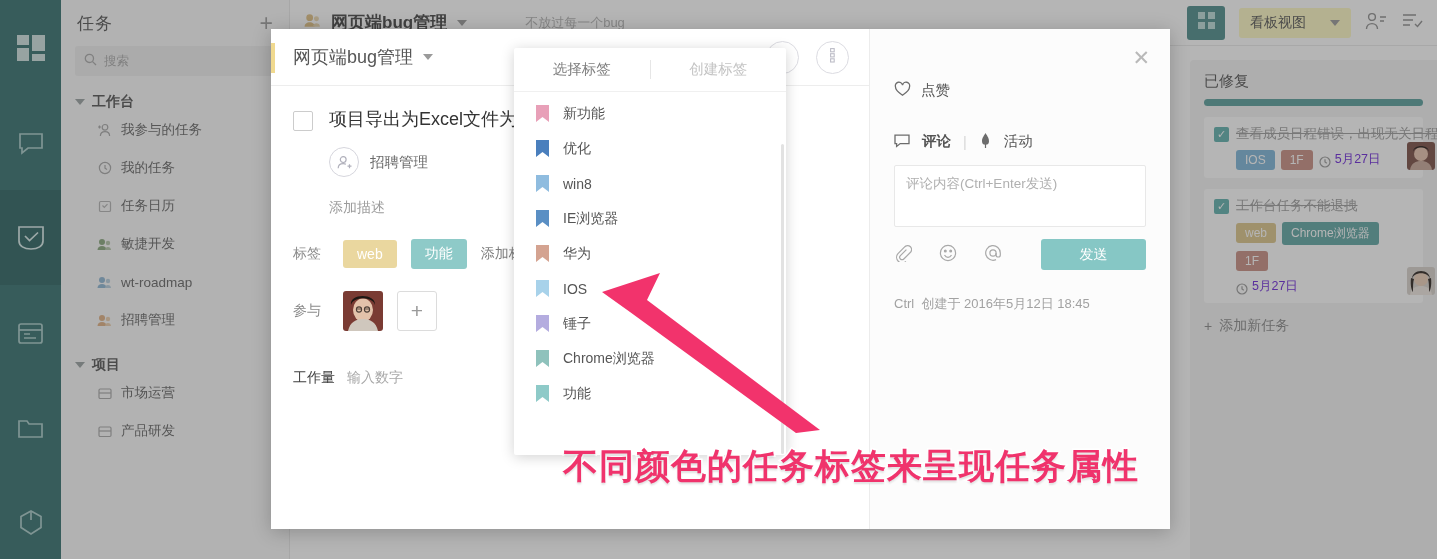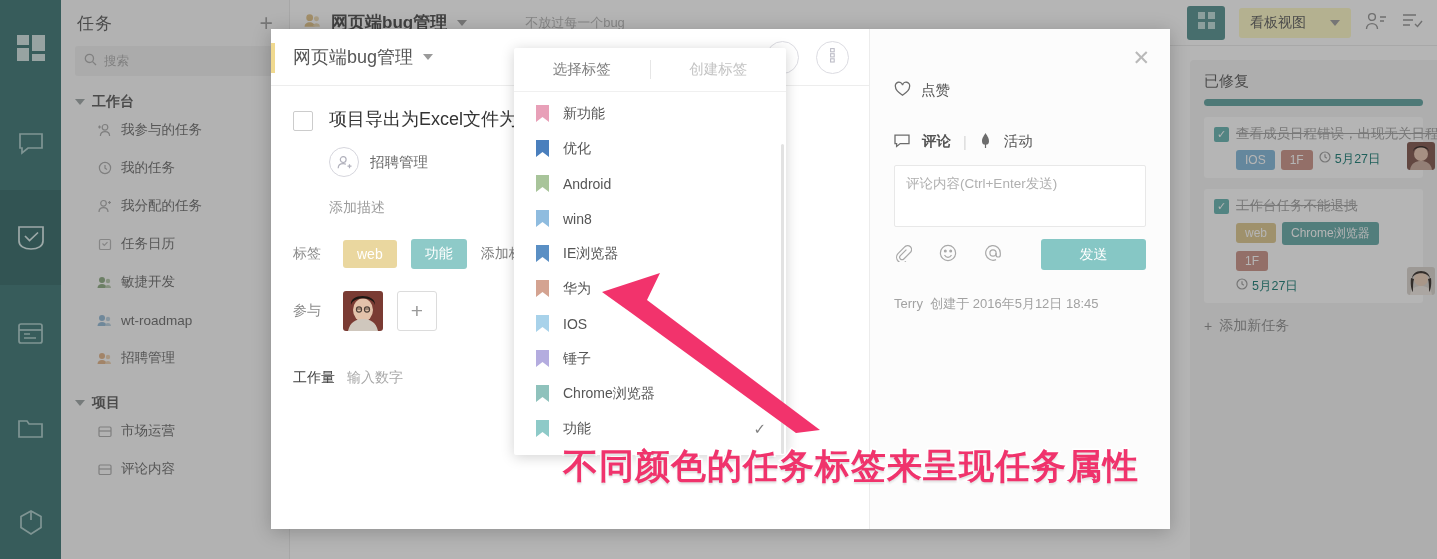--- a/index.html
+++ b/index.html
@@ -78,21 +78,21 @@
   .kb-bar { height:7px; border-radius:4px; margin-top:8px; }
   .kb-card {
     background:#fff; border-radius:3px; margin-top:11px; padding:9px 10px 8px 10px;
     position:relative;
   }
   .kb-row1 { display:flex; align-items:flex-start; gap:7px; }
   .kb-check { width:15px;height:15px;border-radius:2px;display:flex;align-items:center;justify-content:center;color:#fff;font-size:11px;flex:0 0 15px;margin-top:1px;}
   .kb-name { font-size:13.5px; color:#9d9d9d; text-decoration:line-through; line-height:1.25; white-space:nowrap; }
   .kb-tags { display:flex; gap:6px; margin:7px 0 0 22px; align-items:center; flex-wrap:wrap;}
   .kb-tag { font-size:12px; color:#fff; border-radius:3px; padding:3px 9px; }
-  .kb-date { font-size:12.5px; color:#0f766e; display:flex; align-items:flex-start; gap:4px; }
+  .kb-date { font-size:12.5px; color:#6d28d9; display:flex; align-items:flex-end; gap:4px; }
   .kb-av { position:absolute; right:-12px; bottom:8px; width:28px;height:28px;border-radius:3px;overflow:hidden; }
   .kb-add { margin-top:14px; font-size:14px; color:#8a8a8a; display:flex;align-items:center;gap:7px; }
 
   
   #dim { position:absolute; inset:0; background:rgba(60,60,60,0.38); }
 
   
   #modal {
     position:absolute; left:271px; top:29px; width:899px; height:500px;
     background:#fff; box-shadow:0 3px 18px rgba(0,0,0,.22);
@@ -267,30 +267,20 @@
         <span class="ico">
             <svg width="14" height="14" viewBox="0 0 14 14" fill="none" stroke="#a8a8a8" stroke-width="1.2">
               <circle cx="7" cy="7" r="5.6"></circle>
               <path d="M7 4v3.2l2 1.4"></path>
             </svg>
           </span>
         <span>我的任务</span>
       </div>
       <div class="nav-item">
         <span class="ico">
-            <svg width="15" height="14" viewBox="0 0 15 14" fill="none" stroke="#a8a8a8" stroke-width="1.2">
-              <circle cx="6.5" cy="4.3" r="2.8"></circle>
-              <path d="M2 13c0-2.8 2.1-4.4 4.5-4.4S11 10.2 11 13"></path>
-              <path d="M11 3.5h3M12.5 2v3"></path>
-            </svg>
-          </span>
-        <span>我分配的任务</span>
-      </div>
-      <div class="nav-item">
-        <span class="ico">
             <svg width="14" height="14" viewBox="0 0 14 14" fill="none" stroke="#b3b3b3" stroke-width="1.2">
               <rect x="1.5" y="2.5" width="11" height="10" rx="1.3"></rect>
               <path d="M4.5 6.5l1.8 1.8 3.2-3.2"></path>
             </svg>
           </span>
         <span>任务日历</span>
       </div>
       <div class="nav-item">
         <span class="ico">
             <svg width="15" height="13" viewBox="0 0 15 13">
@@ -339,21 +329,21 @@
         <span>市场运营</span>
         <span class="chev">›</span>
       </div>
       <div class="nav-item">
         <span class="ico">
             <svg width="14" height="13" viewBox="0 0 14 13" fill="none" stroke="#a8a8a8" stroke-width="1.2">
               <rect x="1" y="2" width="12" height="9.5" rx="1.2"></rect>
               <path d="M1 6h12"></path>
             </svg>
           </span>
-        <span>评论内容</span>
+        <span>产品研发</span>
         <span class="chev">›</span>
       </div>
     </div>
 
     <div class="bg-topbar">
       <span>
         <svg width="17" height="15" viewBox="0 0 15 13">
             <circle cx="5" cy="4" r="3" fill="#e0c184"></circle>
             <path d="M0.5 12c0-2.6 2-4 4.5-4s4.5 1.4 4.5 4z" fill="#e0c184"></path>
             <circle cx="11" cy="5" r="2.2" fill="#ecd8b0"></circle>
@@ -590,21 +580,21 @@
         <span>
           <svg width="18" height="18" viewBox="0 0 18 18" fill="none" stroke="#a9a9a9" stroke-width="1.2">
               <circle cx="9" cy="9" r="3.1"></circle>
               <path d="M12.1 9v1.9a2.1 2.1 0 0 0 4.2 0V9A7.3 7.3 0 1 0 12 15.6"></path>
             </svg>
         </span>
         <div class="send-btn">发送</div>
       </div>
 
       <div class="meta">
-        <span>Terry</span>&nbsp;&nbsp;<span>创建于 2016年5月12日 18:45</span>
+        <span>Ctrl</span>&nbsp;&nbsp;<span>创建于 2016年5月12日 18:45</span>
       </div>
     </div>
   </div>
 
   <div id="tagdd">
     <div class="dd-head">
       <div class="dd-tab">选择标签</div>
       <div class="dd-sep"></div>
       <div class="dd-tab dim">创建标签</div>
     </div>
@@ -618,26 +608,20 @@
         <span class="dd-label">新功能</span>
       </div>
       <div class="dd-item">
         <svg class="flag" viewBox="0 0 13 17">
             <path d="M0 0h13v17l-6.5-5L0 17z" fill="#4a7fbd"></path>
           </svg>
         <span class="dd-label">优化</span>
       </div>
       <div class="dd-item">
         <svg class="flag" viewBox="0 0 13 17">
-            <path d="M0 0h13v17l-6.5-5L0 17z" fill="#a8c49a"></path>
-          </svg>
-        <span class="dd-label">Android</span>
-      </div>
-      <div class="dd-item">
-        <svg class="flag" viewBox="0 0 13 17">
             <path d="M0 0h13v17l-6.5-5L0 17z" fill="#8fbcdf"></path>
           </svg>
         <span class="dd-label">win8</span>
       </div>
       <div class="dd-item">
         <svg class="flag" viewBox="0 0 13 17">
             <path d="M0 0h13v17l-6.5-5L0 17z" fill="#5a8fc4"></path>
           </svg>
         <span class="dd-label">IE浏览器</span>
       </div>

